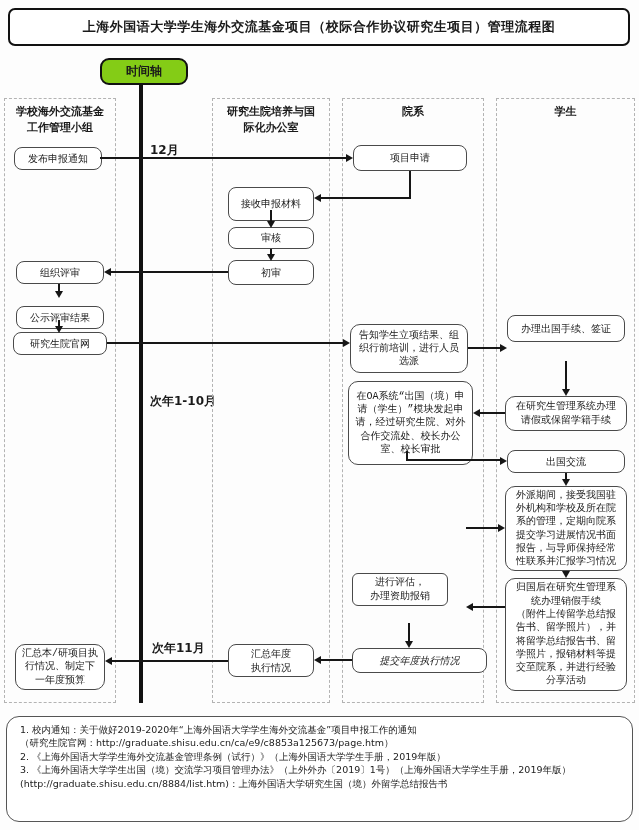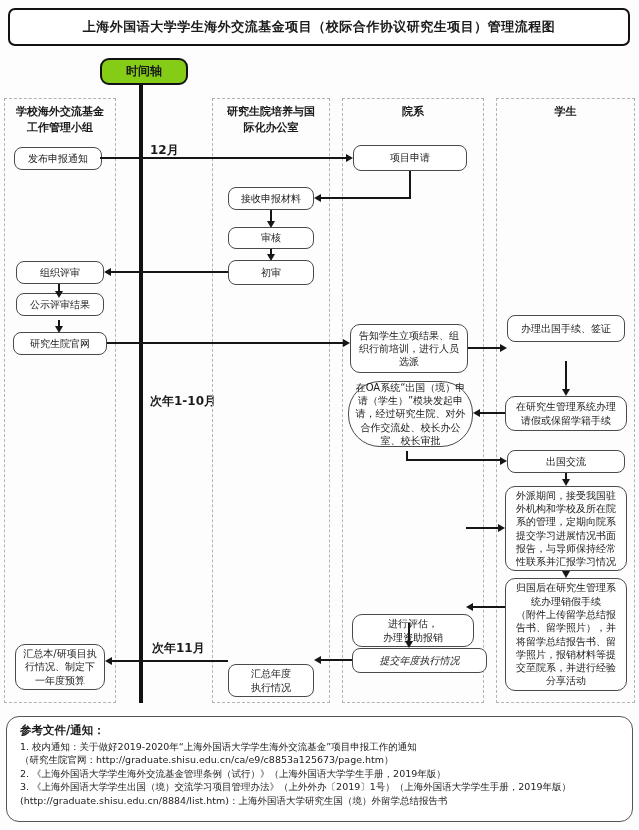--- a/index.html
+++ b/index.html
@@ -23,21 +23,21 @@
   .milestone { position:absolute; font-size:12px; font-weight:bold; white-space:nowrap; }
 
   .lane { position:absolute; top:98px; height:605px; border:1.5px dashed #b3b3b3; background:transparent; }
   .lane-h { position:absolute; top:5px; left:0; right:0; text-align:center;
     font-size:11px; font-weight:bold; line-height:1.45; }
   .lane-h > span { display:inline-block; max-width:96px; }
 
   .node { position:absolute; background:#fff; border:1px solid #4a4a4a; border-radius:8px;
     display:flex; align-items:center; justify-content:center; text-align:center;
     font-size:10px; line-height:1.33; padding:2px 6px; white-space:pre-line; }
-  .node.big { border-radius:10px; }
+  .node.big { border-radius:10px;font-family:Liberation Mono, monospace; }
 
   .hl { position:absolute; height:0; border-top:2px solid #161616; }
   .vl { position:absolute; width:0; border-left:2px solid #161616; }
   .ah-r { position:absolute; width:0; height:0; border-top:4px solid transparent;
     border-bottom:4px solid transparent; border-left:7px solid #161616; }
   .ah-l { position:absolute; width:0; height:0; border-top:4px solid transparent;
     border-bottom:4px solid transparent; border-right:7px solid #161616; }
   .ah-d { position:absolute; width:0; height:0; border-left:4px solid transparent;
     border-right:4px solid transparent; border-top:7px solid #161616; }
 
@@ -67,34 +67,34 @@
   </div>
   <div class="lane" style="left:342px;width:142px;">
     <div class="lane-h"><span>院系</span></div>
   </div>
   <div class="lane" style="left:496px;width:139px;">
     <div class="lane-h"><span>学生</span></div>
   </div>
 
   <div class="node" style="left:14px;top:147px;width:88px;height:23px;">发布申报通知</div>
   <div class="node" style="left:16px;top:261px;width:88px;height:23px;">组织评审</div>
-  <div class="node" style="left:16px;top:293px;width:88px;height:23px;">公示评审结果</div>
+  <div class="node" style="left:16px;top:306px;width:88px;height:23px;">公示评审结果</div>
   <div class="node" style="left:13px;top:332px;width:94px;height:23px;">研究生院官网</div>
   <div class="node big" style="left:15px;top:644px;width:90px;height:46px;">汇总本/研项目执行情况、制定下一年度预算</div>
 
-  <div class="node" style="left:228px;top:187px;width:86px;height:23px;">接收申报材料</div>
+  <div class="node" style="left:228px;top:187px;width:86px;height:34px;">接收申报材料</div>
   <div class="node" style="left:228px;top:227px;width:86px;height:22px;">审核</div>
   <div class="node" style="left:228px;top:260px;width:86px;height:25px;">初审</div>
-  <div class="node" style="left:228px;top:644px;width:86px;height:33px;margin-top:20px;">汇总年度
+  <div class="node" style="left:228px;top:644px;width:86px;height:33px;">汇总年度
 执行情况</div>
 
   <div class="node" style="left:353px;top:145px;width:114px;height:26px;">项目申请</div>
   <div class="node big" style="left:350px;top:324px;width:118px;height:49px;">告知学生立项结果、组织行前培训，进行人员选派</div>
-  <div class="node big" style="left:348px;top:381px;width:125px;height:66px;border-radius:32px;">在OA系统“出国（境）申请（学生）”模块发起申请，经过研究生院、对外合作交流处、校长办公室、校长审批</div>
-  <div class="node big" style="left:352px;top:614px;width:122px;height:33px;">进行评估，
+  <div class="node big" style="left:348px;top:381px;width:125px;height:84px;">在OA系统“出国（境）申请（学生）”模块发起申请，经过研究生院、对外合作交流处、校长办公室、校长审批</div>
+  <div class="node big" style="left:352px;top:573px;width:96px;height:33px;border-radius:6px;">进行评估，
 办理资助报销</div>
   <div class="node" style="left:352px;top:648px;width:135px;height:25px;font-style:italic;">提交年度执行情况</div>
 
   <div class="node" style="left:507px;top:315px;width:118px;height:27px;">办理出国手续、签证</div>
   <div class="node big" style="left:505px;top:396px;width:122px;height:35px;">在研究生管理系统办理
 请假或保留学籍手续</div>
   <div class="node" style="left:507px;top:450px;width:118px;height:23px;">出国交流</div>
   <div class="node big" style="left:505px;top:486px;width:122px;height:85px;">外派期间，接受我国驻外机构和学校及所在院系的管理，定期向院系提交学习进展情况书面报告，与导师保持经常性联系并汇报学习情况</div>
   <div class="node big" style="left:505px;top:578px;width:122px;height:113px;">归国后在研究生管理系统办理销假手续
 （附件上传留学总结报告书、留学照片），并将留学总结报告书、留学照片，报销材料等提交至院系，并进行经验分享活动</div>
@@ -152,21 +152,20 @@
   <div class="vl" style="left:408px;top:623px;height:19px;"></div>
   <div class="ah-d" style="left:405px;top:641px;"></div>
 
   <div class="hl" style="left:320px;top:659px;width:32px;"></div>
   <div class="ah-l" style="left:314px;top:656px;"></div>
 
   <div class="hl" style="left:111px;top:660px;width:117px;"></div>
   <div class="ah-l" style="left:105px;top:657px;"></div>
 
   <div class="refbox">
-    <div class="ref-heading">参考文件/通知：</div>
     <div class="ref-item">1. 校内通知：关于做好2019-2020年“上海外国语大学学生海外交流基金”项目申报工作的通知</div>
     <div class="ref-item">（研究生院官网：http://graduate.shisu.edu.cn/ca/e9/c8853a125673/page.htm）</div>
     <div class="ref-item">2. 《上海外国语大学学生海外交流基金管理条例（试行）》（上海外国语大学学生手册，2019年版）</div>
     <div class="ref-item">3. 《上海外国语大学学生出国（境）交流学习项目管理办法》（上外外办〔2019〕1号）（上海外国语大学学生手册，2019年版）</div>
     <div class="ref-item">(http://graduate.shisu.edu.cn/8884/list.htm)：上海外国语大学研究生国（境）外留学总结报告书</div>
   </div>
 
 </div>
 
 </body></html>

